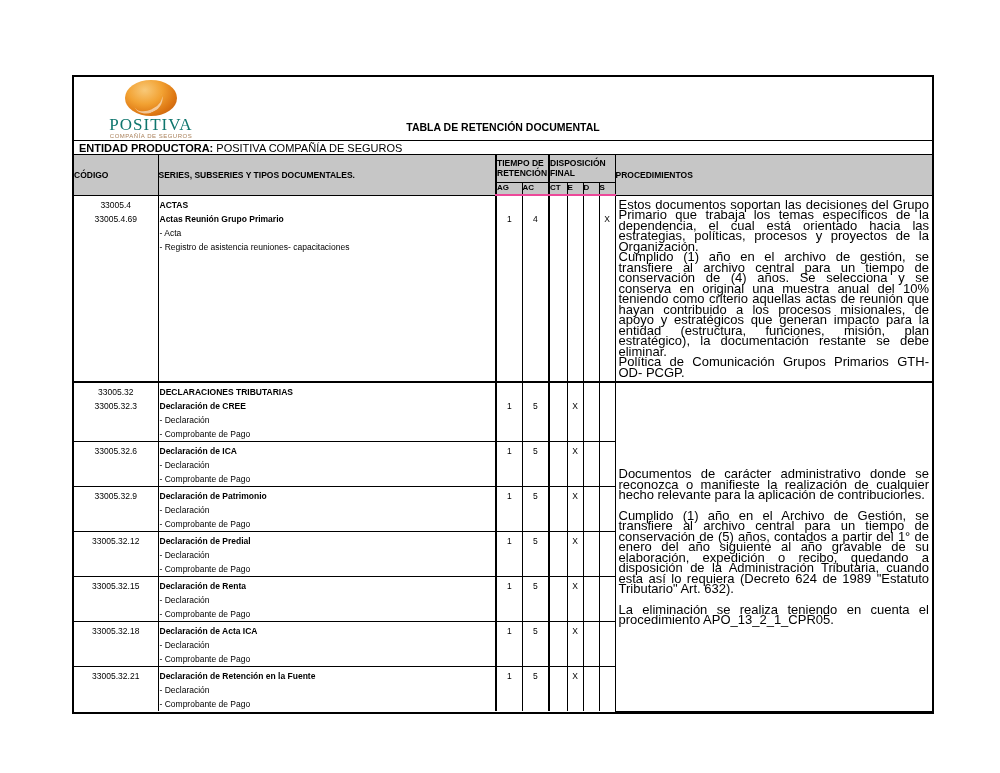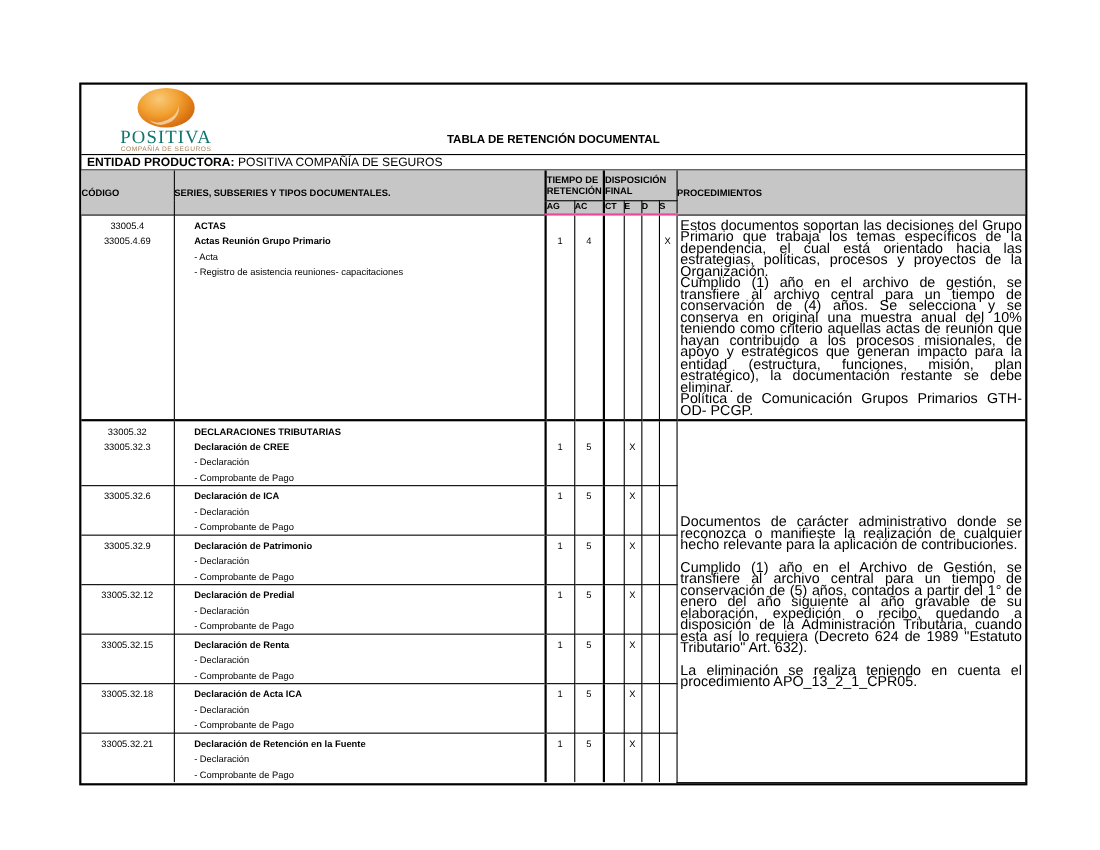--- a/index.html
+++ b/index.html
@@ -32,21 +32,21 @@
   th:first-child, td:first-child { border-left:none; }
   th:last-child, td:last-child { border-right:none; }
   thead tr.main th { border-top:none; }
   tbody tr:last-child td { border-bottom:none; }
 
   .bl2 { border-left:2px solid #000 !important; }
   tr.block-end td { border-bottom:2px solid #000; }
 
   td { font-size:8.5px; line-height:14px; padding:2px 2px 0 2px; }
   td.code { text-align:center; }
-  td.series { padding-left:18px;border-radius:16px; }
+  td.series { padding-left:1px;border-radius:16px; }
   td.series .bold { font-weight:bold; }
   td.num { text-align:center; }
   td.v2 { padding-top:16px; }   
   td.proc { font-size:13px; line-height:10.5px; text-align:justify; padding:4px 3px 3px 3px; }
   td.proc.mid { vertical-align:middle;margin-top:33px; }
   td.proc p.gap { margin-top:10px; }
 
   tr.h124 td { height:128px; }
   tr.h57 td  { height:57px;  }
   tr.h42 td  { height:42px;  }

